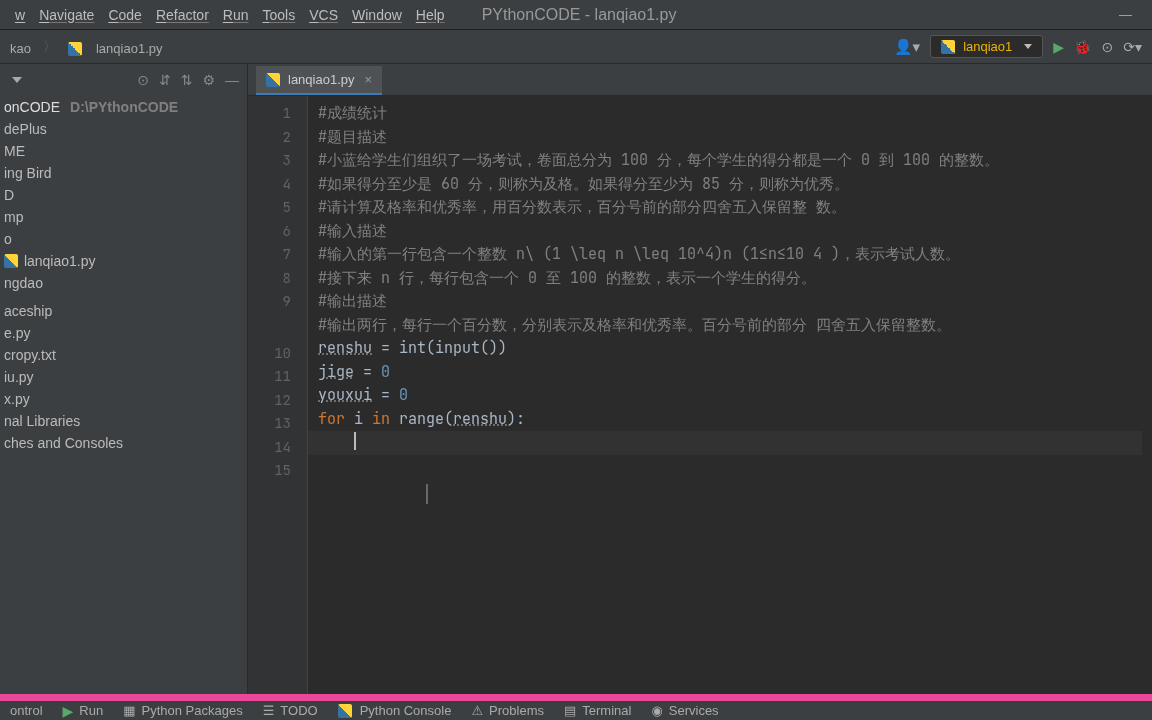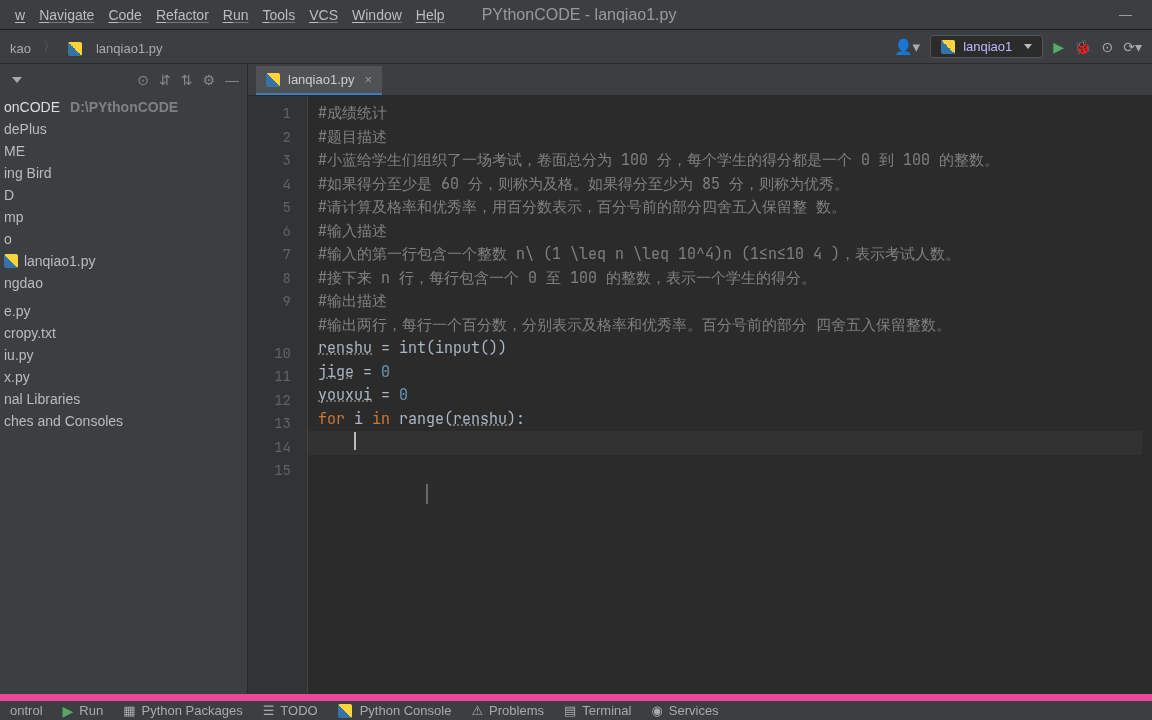--- a/index.html
+++ b/index.html
@@ -54,21 +54,21 @@
 .icon-py { width: 14px; height: 14px; display:inline-block; background: linear-gradient(45deg,#3572A5 50%,#FFD43B 50%); border-radius:2px; margin-right:2px; vertical-align:-2px;}
 .nav-right { margin-left: auto; display: flex; align-items: center; gap: 10px; }
 .run-config {
   background: #2b2b2b;
   border: 1px solid #555;
   border-radius: 3px;
   padding: 3px 10px;
   display: flex;
   align-items: center;
   gap: 6px;
-  color: #c4b5fd;
+  color: #eab308;
   font-size: 13px;
 }
 .tri-down { width:0;height:0;border-left:4px solid transparent;border-right:4px solid transparent;border-top:5px solid #bbb; margin-left:6px;}
 .run-icon { color: #59a869; font-size: 14px;}
 .bug-icon { color: #59a869; font-size: 14px;}
 .person-icon { color: #aaa; font-size:15px;}
 .gear-icon {color:#aaa;font-size:14px;}
 .body-row { display: flex; height: 630px; }
 .project-tree {
   width: 248px;
@@ -219,20 +219,21 @@
     </div>
     <div class="tree-item">dePlus</div>
     <div class="tree-item">ME</div>
     <div class="tree-item">ing Bird</div>
     <div class="tree-item">D</div>
     <div class="tree-item">mp</div>
     <div class="tree-item">o</div>
     <div class="tree-item"><span class="icon-py"></span> <span>lanqiao1.py</span></div>
     <div class="tree-item">ngdao</div>
     <div class="tree-item"></div>
+    <div class="tree-item">aceship</div>
     <div class="tree-item">e.py</div>
     <div class="tree-item">cropy.txt</div>
     <div class="tree-item">iu.py</div>
     <div class="tree-item">x.py</div>
     <div class="tree-item">nal Libraries</div>
     <div class="tree-item">ches and Consoles</div>
   </div>
 
   <div class="editor-area">
     <div class="tab-bar">

